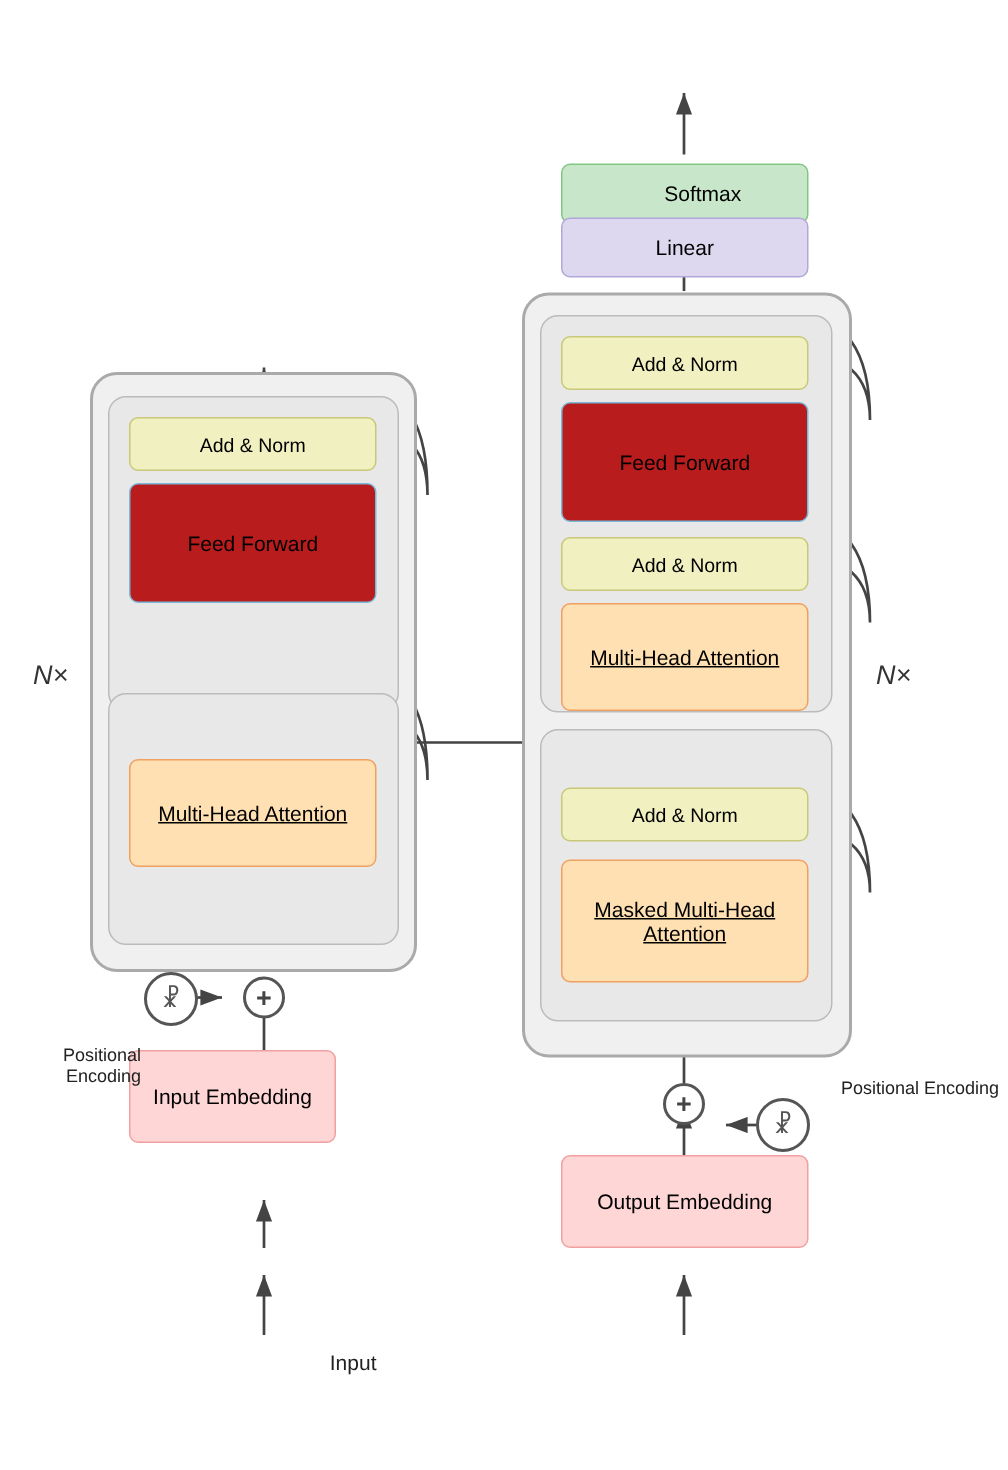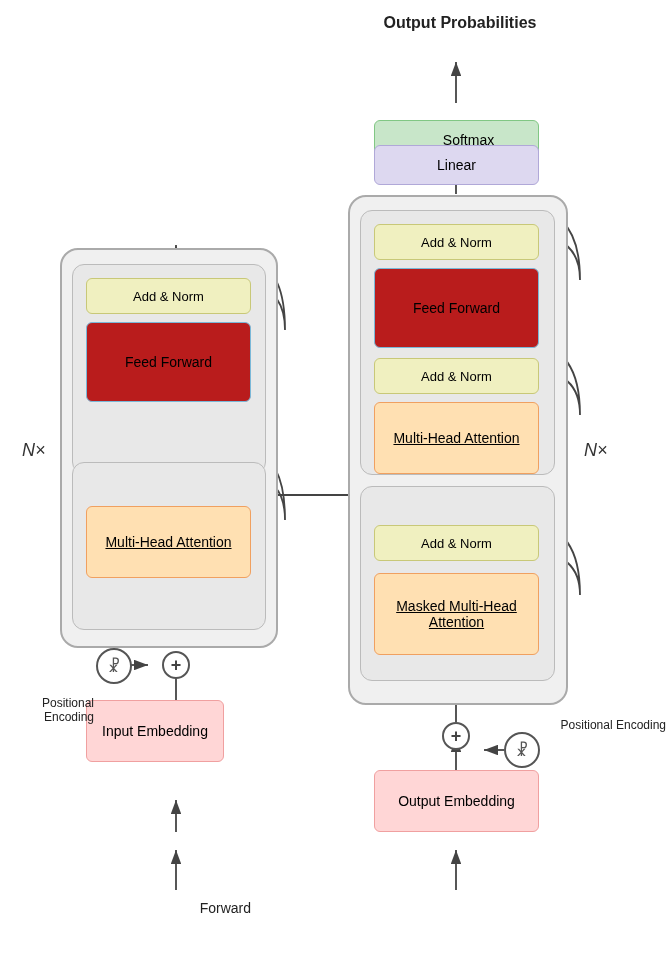--- a/index.html
+++ b/index.html
@@ -212,24 +212,22 @@
     <line x1="176" y1="700" x2="176" y2="656" stroke="#444" stroke-width="1.8" marker-end="url(#arrowhead)"></line>
 
     <line x1="130" y1="665" x2="148" y2="665" stroke="#444" stroke-width="1.8" marker-end="url(#arrowhead)"></line>
 
     <line x1="176" y1="832" x2="176" y2="800" stroke="#444" stroke-width="1.8" marker-end="url(#arrowhead)"></line>
 
     <line x1="176" y1="890" x2="176" y2="850" stroke="#444" stroke-width="1.8" marker-end="url(#arrowhead)"></line>
 
   </svg>
 
-  <div class="title-label" style="top: 14px; left: 370px; width: 180px;">Output
-Probabilities</div>
-
-  <div class="box green-box" style="top: 120px; left: 374px; width: 165px; height: 40px; padding-left: 24px;">Softmax</div>
+
+  <div class="box green-box" style="top: 109px; left: 374px; width: 165px; height: 40px; padding-left: 24px;">Softmax</div>
 
   <div class="box lavender-box" style="top: 145px; left: 374px; width: 165px; height: 40px;">Linear</div>
 
   <div class="panel" style="top: 195px; left: 348px; width: 220px; height: 510px;"></div>
 
   <div class="inner-panel" style="top: 210px; left: 360px; width: 195px; height: 265px;"></div>
 
   <div class="box yellow-box" style="top: 224px; left: 374px; width: 165px; height: 36px; font-size:13px;">Add &amp; Norm</div>
 
   <div class="box blue-box" style="top: 268px; left: 374px; width: 165px; height: 80px;">Feed
@@ -279,18 +277,18 @@
 
   <div class="nx-label" style="top: 440px; left: 22px;">N×</div>
 
   <div class="plus-circle" style="top: 651px; left: 162px;">+</div>
 
   <div class="wave-circle" style="top: 648px; left: 96px;">☧</div>
 
   <div class="box pink-box" style="top: 700px; left: 86px; width: 138px; height: 62px;">Input
 Embedding</div>
 
-  <div class="label" style="top: 900px; left: 86px; width: 165px;">Forward</div>
+  <div class="label" style="top: 900px; left: 86px; width: 165px;">Input</div>
 
   <div class="label label-sm" style="top: 696px; left: 4px; width: 90px;">Positional
 Encoding</div>
 
 </div>
 
 </body></html>

